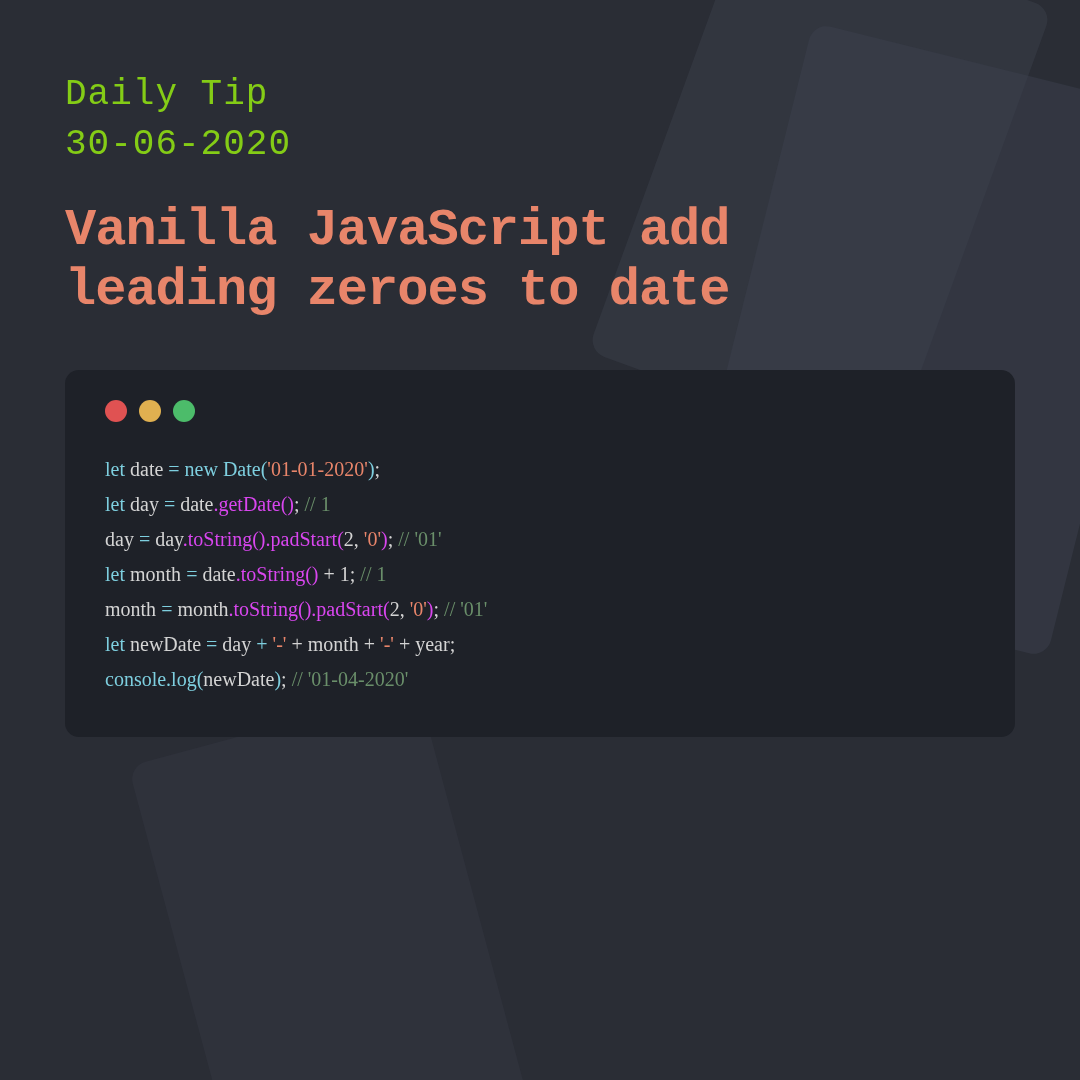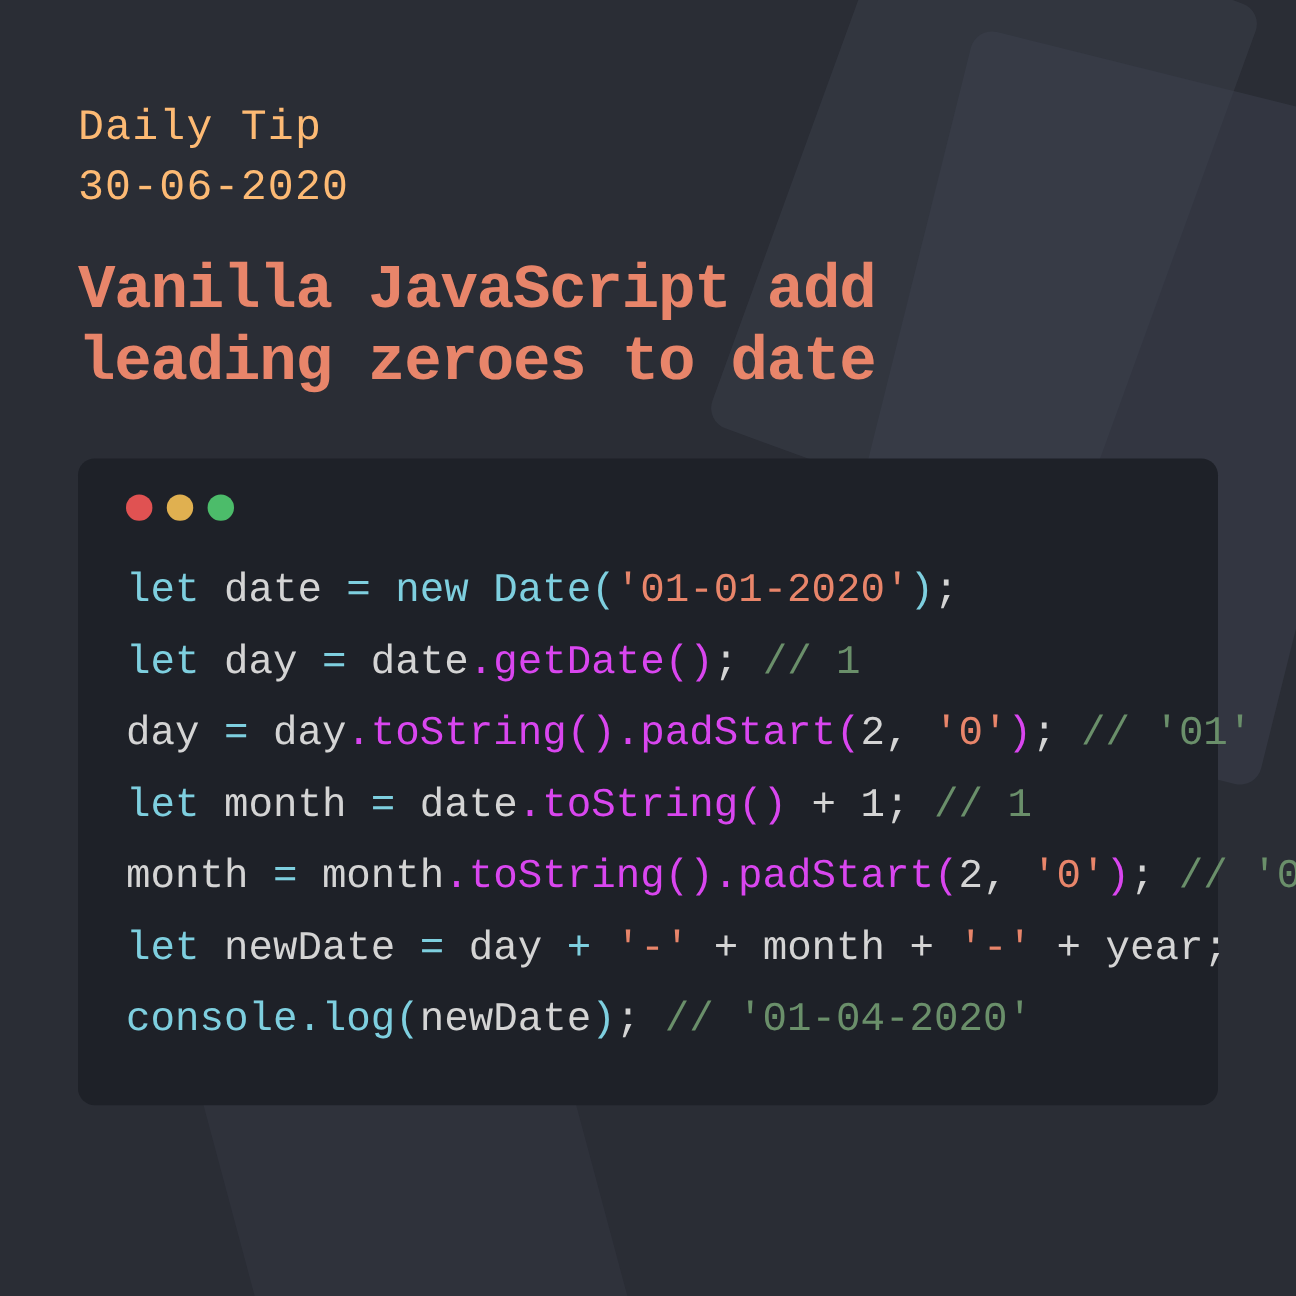--- a/index.html
+++ b/index.html
@@ -62,26 +62,25 @@
 
     .content {
       position: relative;
       z-index: 10;
       padding: 70px 65px 60px 65px;
     }
 
     .daily-tip {
       font-family: 'Courier New', Courier, monospace;
       font-size: 36px;
-      color: #fdba74;
+      color: #84cc16;
       line-height: 1.4;
       font-weight: 400;
       letter-spacing: 1px;
       margin-bottom: 30px;
-      margin-top: 12px;
     }
 
     .headline {
       font-family: 'Courier New', Courier, monospace;
       font-size: 52px;
       color: #e8856a;
       line-height: 1.15;
       font-weight: 700;
       letter-spacing: -1px;
       margin-bottom: 50px;
@@ -106,22 +105,22 @@
       width: 22px;
       height: 22px;
       border-radius: 50%;
     }
 
     .dot-red { background-color: #e05252; }
     .dot-yellow { background-color: #e0b050; }
     .dot-green { background-color: #4cbc6a; }
 
     .code-block {
-      font-family: Liberation Mono, monospace;
-      font-size: 34px;
+      font-family: Liberation Serif, serif;
+      font-size: 20px;
       line-height: 1.75;
     }
 
     .code-line {
       display: block;
       white-space: pre;
     }
 
     
     .kw { color: #7ecfdf; }       

